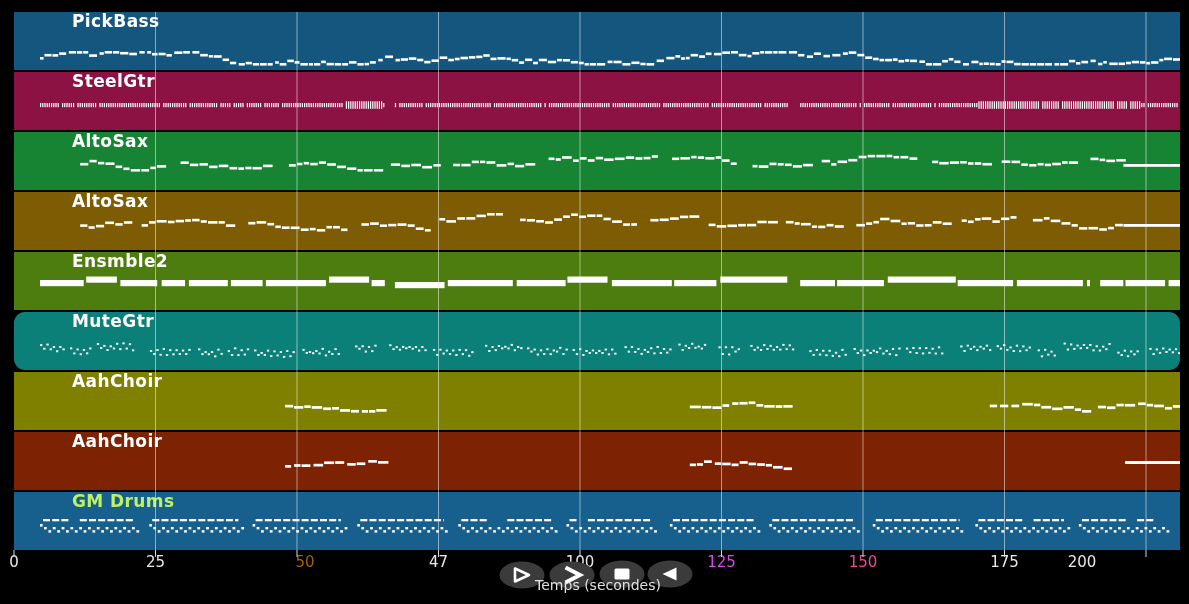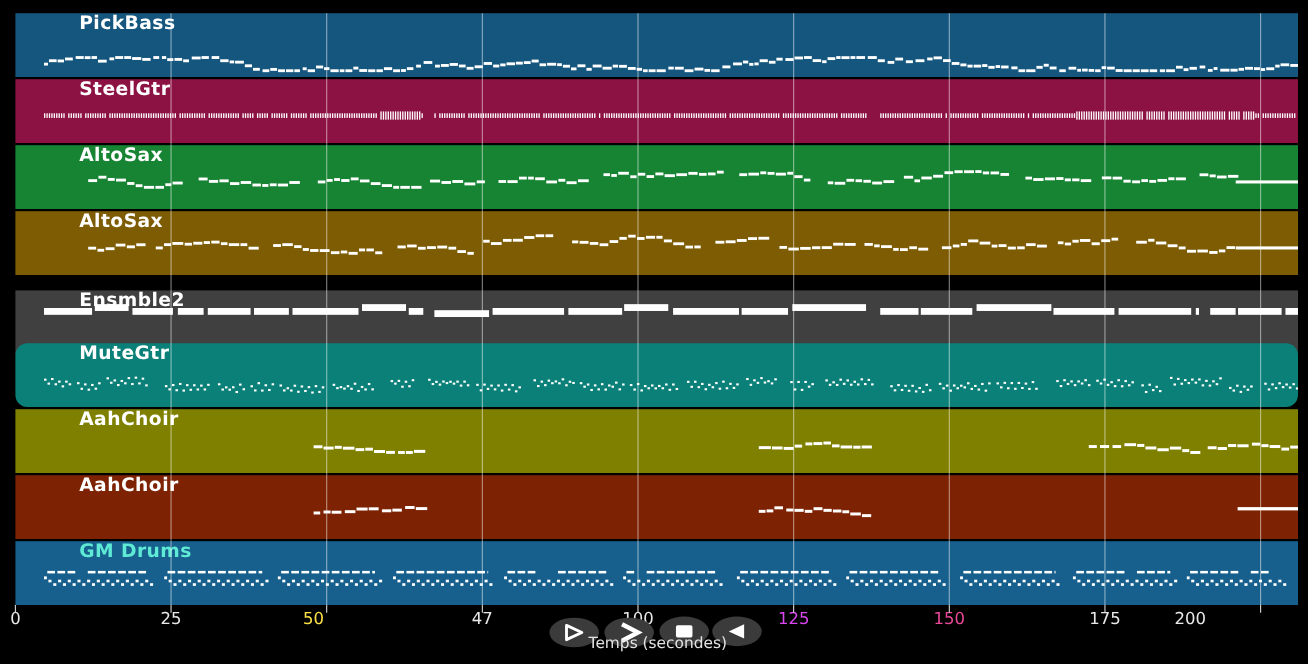--- a/index.html
+++ b/index.html
@@ -25,34 +25,34 @@
     </div>
     <div class="band" style="top: 72px; background: rgb(140, 18, 67); text-align: right;">
       <span class="band-label" style="color: rgb(255, 255, 255);">SteelGtr</span>
     </div>
     <div class="band" style="top: 132px; background: rgb(23, 132, 52);">
       <span class="band-label" style="color: rgb(255, 255, 255);">AltoSax</span>
     </div>
     <div class="band" style="top: 192px; background: rgb(125, 92, 4);">
       <span class="band-label" style="color: rgb(255, 255, 255);">AltoSax</span>
     </div>
-    <div class="band" style="top: 264px; background: #404040;">
+    <div class="band" style="top: 252px; background: #4d7c0f;">
       <span class="band-label" style="color: rgb(255, 255, 255);">Ensmble2</span>
     </div>
     <div class="band" style="top: 312px; background: rgb(10, 128, 120); border-radius: 11px;">
       <span class="band-label" style="color: rgb(255, 255, 255);">MuteGtr</span>
     </div>
     <div class="band" style="top: 372px; background: rgb(127, 128, 0);">
       <span class="band-label" style="color: rgb(255, 255, 255);">AahChoir</span>
     </div>
     <div class="band" style="top: 432px; background: rgb(125, 34, 3);">
       <span class="band-label" style="color: rgb(255, 255, 255);">AahChoir</span>
     </div>
     <div class="band" style="top: 492px; background: rgb(23, 95, 140);">
-      <span class="band-label" style="color: #5eead4;">GM Drums</span>
+      <span class="band-label" style="color: #bef264;">GM Drums</span>
     </div>
   </div>
 
 <svg id="plot-svg" width="1189" height="604">
     <g stroke="#FFFFFF" stroke-opacity="0.5" stroke-width="1">
       <line x1="155.5" x2="155.5" y1="12" y2="550"></line>
       <line x1="297" x2="297" y1="12" y2="550"></line>
       <line x1="438.5" x2="438.5" y1="12" y2="550"></line>
       <line x1="580" x2="580" y1="12" y2="550"></line>
       <line x1="721.5" x2="721.5" y1="12" y2="550"></line>
@@ -1651,21 +1651,21 @@
       <line x1="721.5" x2="721.5" y1="550" y2="557"></line>
       <line x1="863" x2="863" y1="550" y2="557"></line>
       <line x1="1004.5" x2="1004.5" y1="550" y2="557"></line>
       <line x1="1146" x2="1146" y1="550" y2="557"></line>
     </g>
   </svg>
 
 <div id="axis-layer">
     <span class="tick-label" style="left: 14px; color: rgb(232, 232, 232);">0</span>
     <span class="tick-label" style="left: 155.5px; color: rgb(232, 232, 232);">25</span>
-    <span class="tick-label" style="left: 285px; color: #fde047;">50</span>
+    <span class="tick-label" style="left: 305px; color: #a16207;">50</span>
     <span class="tick-label" style="left: 438.5px; color: rgb(232, 232, 232);">47</span>
     <span class="tick-label" style="left: 580px; color: rgb(232, 232, 232);">100</span>
     <span class="tick-label" style="left: 721.5px; color: #d946ef;">125</span>
     <span class="tick-label" style="left: 863px; color: #ec4899;">150</span>
     <span class="tick-label" style="left: 1004.5px; color: rgb(232, 232, 232);">175</span>
     <span class="tick-label" style="left: 1082px; color: rgb(232, 232, 232);">200</span>
   </div>
 
 <button class="ctrl-btn" style="left:499px;top:561px">
   <svg width="46" height="28">

